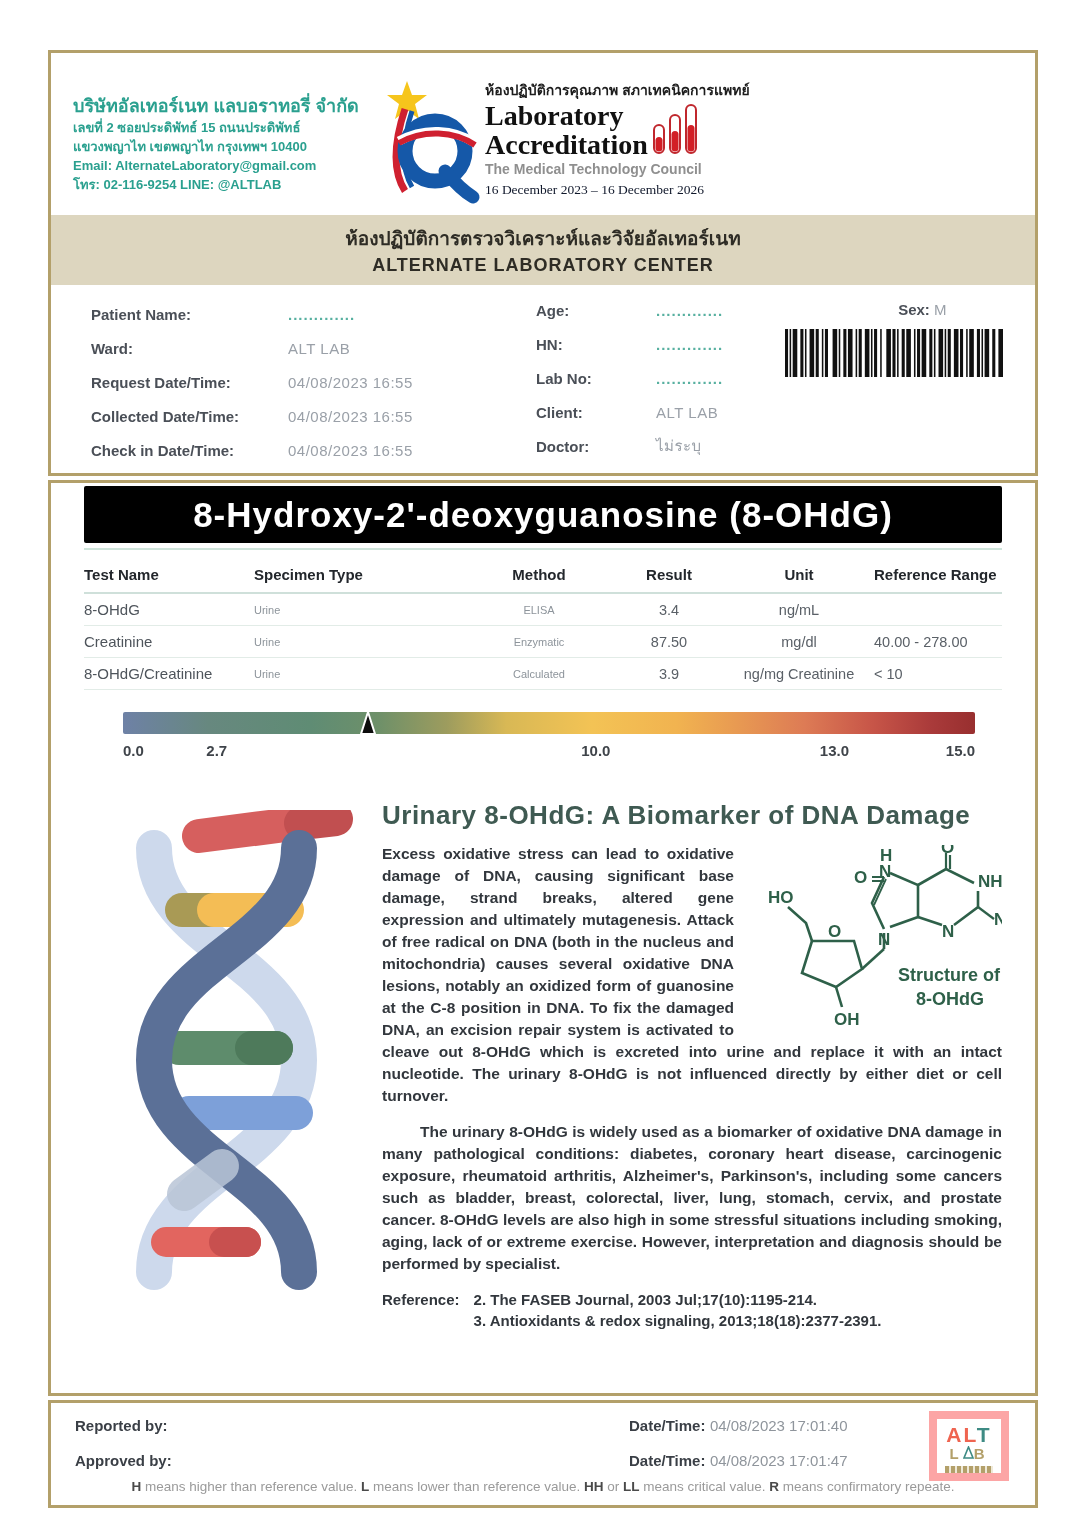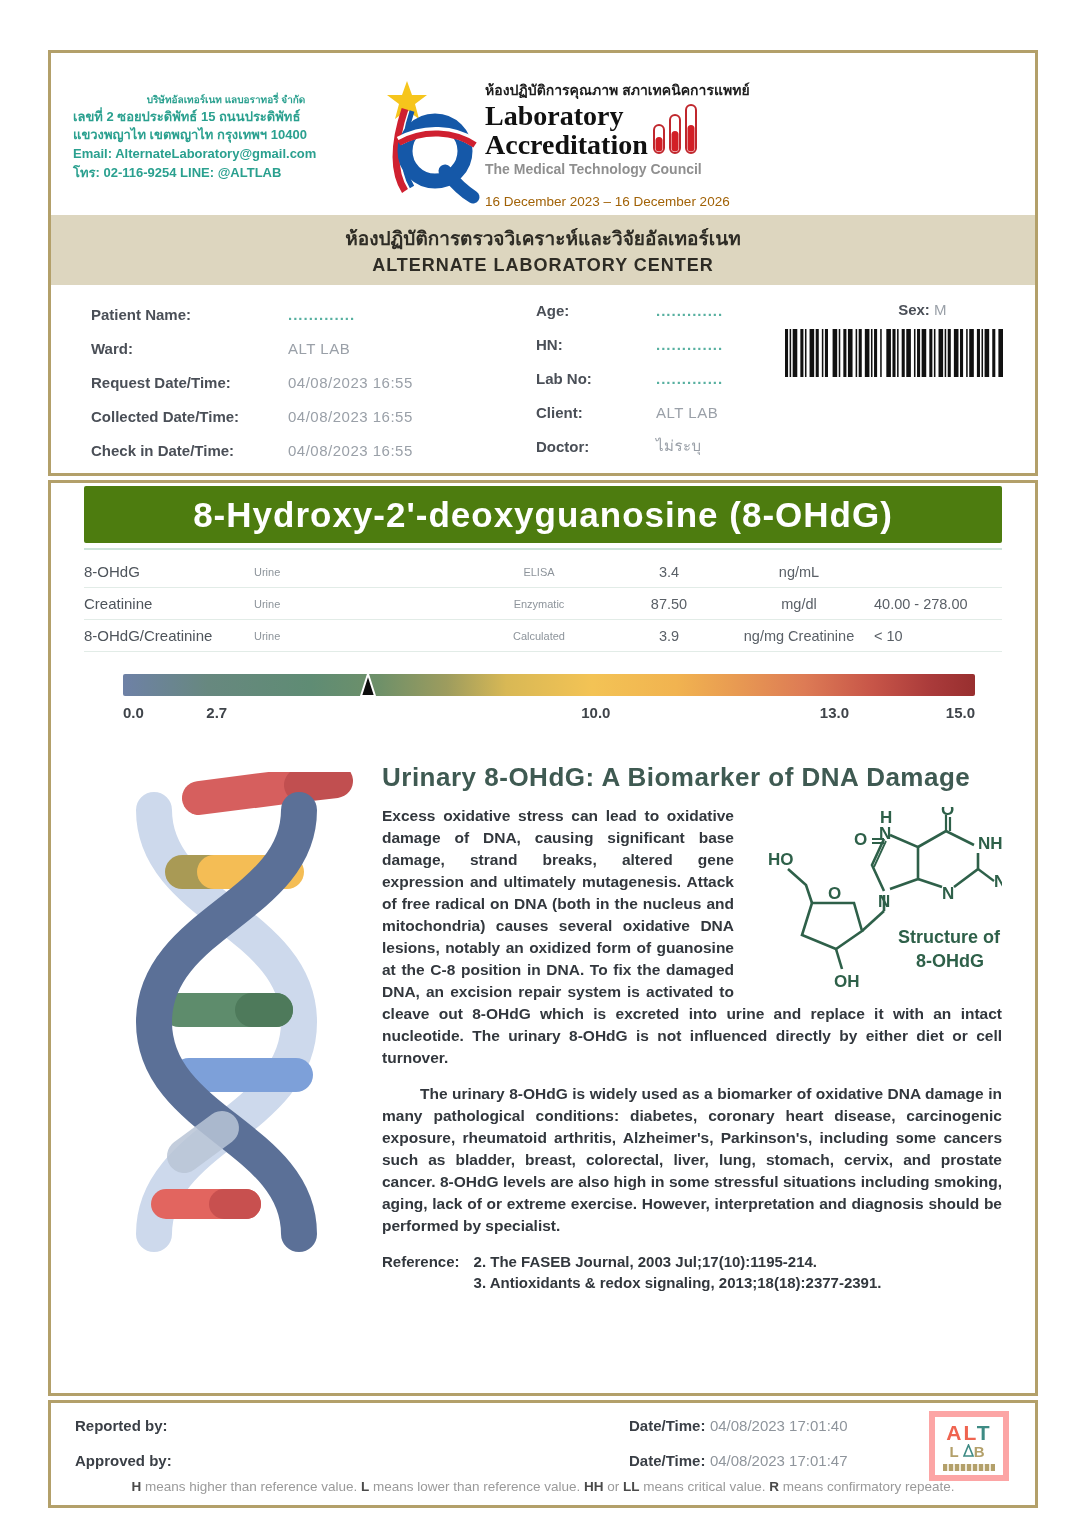--- a/index.html
+++ b/index.html
@@ -12,30 +12,30 @@
   .header { display:flex; padding:14px 14px 0 22px; height:162px; }
   .logo-block { width:392px; padding-top:28px; }
   .logo-word { font-size:50px; font-weight:bold; letter-spacing:3px; line-height:1; white-space:nowrap; }
   .lt-coral { color:#ef6450; }
   .lt-gold { color:#b3a06a; }
   .lt-teal { color:#3e8b84; }
   .logo-ruler { margin:2px 6px 0 auto; width:96px; height:9px; background:#b3a06a;
     background-image:repeating-linear-gradient(90deg, transparent 0 5px, #efe9d8 5px 7px); }
   .logo-sub { margin-top:2px; padding-left:52px; font-size:17px; letter-spacing:10px; color:#b3a06a; font-weight:bold; }
   .addr-block { width:306px; padding-top:26px; color:#2aa08f; font-weight:bold; line-height:1.45; }
-  .addr-line0 { font-size:10px;text-align:center; }
+  .addr-line0 { font-size:18px; }
   .addr-line { font-size:13px; }
   .accr-block { flex:1; display:flex; padding-top:12px; }
   .accr-badge { width:104px; position:relative; }
   .accr-text { flex:1; padding-left:2px; }
   .accr-thai { font-size:14px; font-weight:bold; color:#1c1c1c; white-space:nowrap; }
   .accr-title { font-family:"Liberation Serif","DejaVu Serif",serif; font-weight:bold; font-size:28px; line-height:1.05; color:#111; }
   .accr-row { display:flex; align-items:flex-start; }
   .accr-council { font-size:14px; font-weight:bold; color:#8f8f8f; margin-top:1px; }
-  .accr-valid { font-size:13.5px; color:#a16207; margin-top:17px; }
+  .accr-valid { font-size:13.5px; color:#0f172a; margin-top:5px;font-family:Liberation Serif, serif; }
   .tubes { margin-left:4px; margin-top:2px; }
 
   
   .banner { background:#ddd6bf; text-align:center; padding:8px 0 9px 0; }
   .banner-thai { font-size:19px; font-weight:bold; color:#2e2c25; }
   .banner-eng { font-size:18px; font-weight:bold; color:#2e2c25; letter-spacing:1px; margin-top:2px; }
 
   
   .patient { position:relative; height:188px; }
   .pcol1 { position:absolute; left:40px; top:12px; width:440px; }
@@ -45,21 +45,21 @@
   .pcol1 .plabel { width:197px; }
   .pcol2 .plabel { width:120px; }
   .pvalue { color:#9aa0a8; font-size:15px; letter-spacing:0.5px; }
   .pvalue.dots { color:#57b0a0; font-weight:bold; letter-spacing:1px; }
   .sexline { position:absolute; right:88px; top:16px; font-size:15px; }
   .sexline .plabel { display:inline; }
   .barcode { position:absolute; right:32px; top:44px; }
 
   
   .main { padding:0 33px 10px 33px; min-height:916px; }
-  .green-bar { margin-top:3px; height:57px; background:#4d7c0f; border-radius:2px; display:flex; align-items:center; justify-content:center; }
+  .green-bar { margin-top:3px; height:57px; background:#000000; border-radius:2px; display:flex; align-items:center; justify-content:center; }
   .green-bar span { color:#fff; font-size:35px; font-weight:bold; letter-spacing:1px; }
   .teal-rule { height:2px; background:#cfe4db; margin-top:5px; }
 
   .rtable { margin-top:6px; }
   .trow { display:grid; grid-template-columns:170px 210px 150px 110px 150px 1fr; align-items:center; }
   .thead { height:38px; border-bottom:2px solid #cfe0da; }
   .thead > div { font-size:15px; font-weight:bold; color:#23272c; }
   .tbody { height:32px; border-bottom:1.5px solid #e2ece7; }
   .c-name { font-size:15px; color:#4e545b; }
   .c-spec, .c-meth { font-size:11px; color:#8d949b; }
@@ -90,21 +90,21 @@
   
   .footer { position:relative; height:108px; }
   .f-reported { position:absolute; left:24px; top:14px; }
   .f-approved { position:absolute; left:24px; top:49px; }
   .f-dt1 { position:absolute; left:578px; top:14px; }
   .f-dt2 { position:absolute; left:578px; top:49px; }
   .f-label { font-weight:bold; color:#3a3f46; font-size:15px; }
   .f-value { color:#8f959c; font-size:15px; }
   .f-legend { position:absolute; left:0; right:0; top:76px; text-align:center; font-size:13.5px; color:#9a9a9a; }
   .f-legend b { color:#4a4a4a; }
-  .minilogo { position:absolute; right:26px; top:8px; width:80px; height:70px; border:6px solid #fca5a5; padding:5px 8px 4px 8px; text-align:center; }
+  .minilogo { position:absolute; right:26px; top:8px; width:80px; height:70px; border:8px solid #fca5a5; padding:5px 8px 4px 8px; text-align:center; }
   .ml-alt { font-size:21px; font-weight:bold; letter-spacing:2px; line-height:1; }
   .ml-lab { font-size:15px; font-weight:bold; color:#b3a06a; letter-spacing:4px; line-height:1.2; }
   .ml-ruler { margin-top:3px; height:7px; background:#b3a06a;
     background-image:repeating-linear-gradient(90deg, transparent 0 4px, #efe9d8 4px 6px); }
 </style>
 </head>
 <body>
 
 <div class="page">
 
@@ -218,20 +218,28 @@
 
   <div class="gap"></div>
 
   <div class="box main">
     <div class="green-bar">
       <span>8-Hydroxy-2'-deoxyguanosine (8-OHdG)</span>
     </div>
     <div class="teal-rule"></div>
 
     <div class="rtable">
+      <div class="trow thead">
+        <div>Test Name</div>
+        <div>Specimen Type</div>
+        <div class="ctr">Method</div>
+        <div class="ctr">Result</div>
+        <div class="ctr">Unit</div>
+        <div>Reference Range</div>
+      </div>
       <div class="trow tbody">
         <div class="c-name">8-OHdG</div>
         <div class="c-spec">Urine</div>
         <div class="c-meth ctr">ELISA</div>
         <div class="c-res ctr">3.4</div>
         <div class="c-unit ctr">ng/mL</div>
         <div class="c-ref"></div>
       </div>
       <div class="trow tbody">
         <div class="c-name">Creatinine</div>

